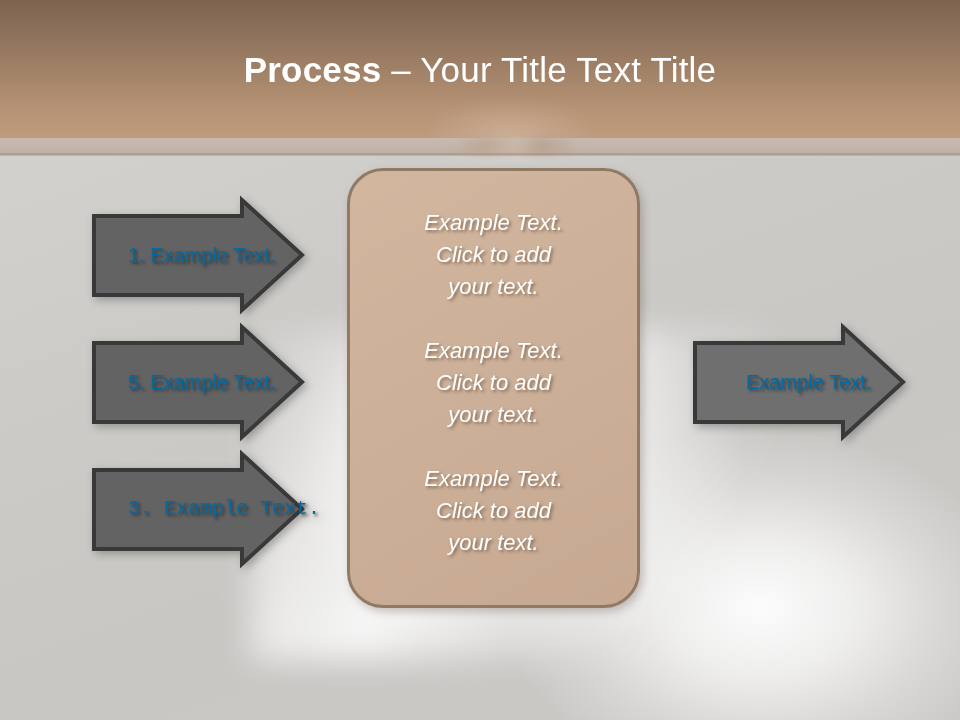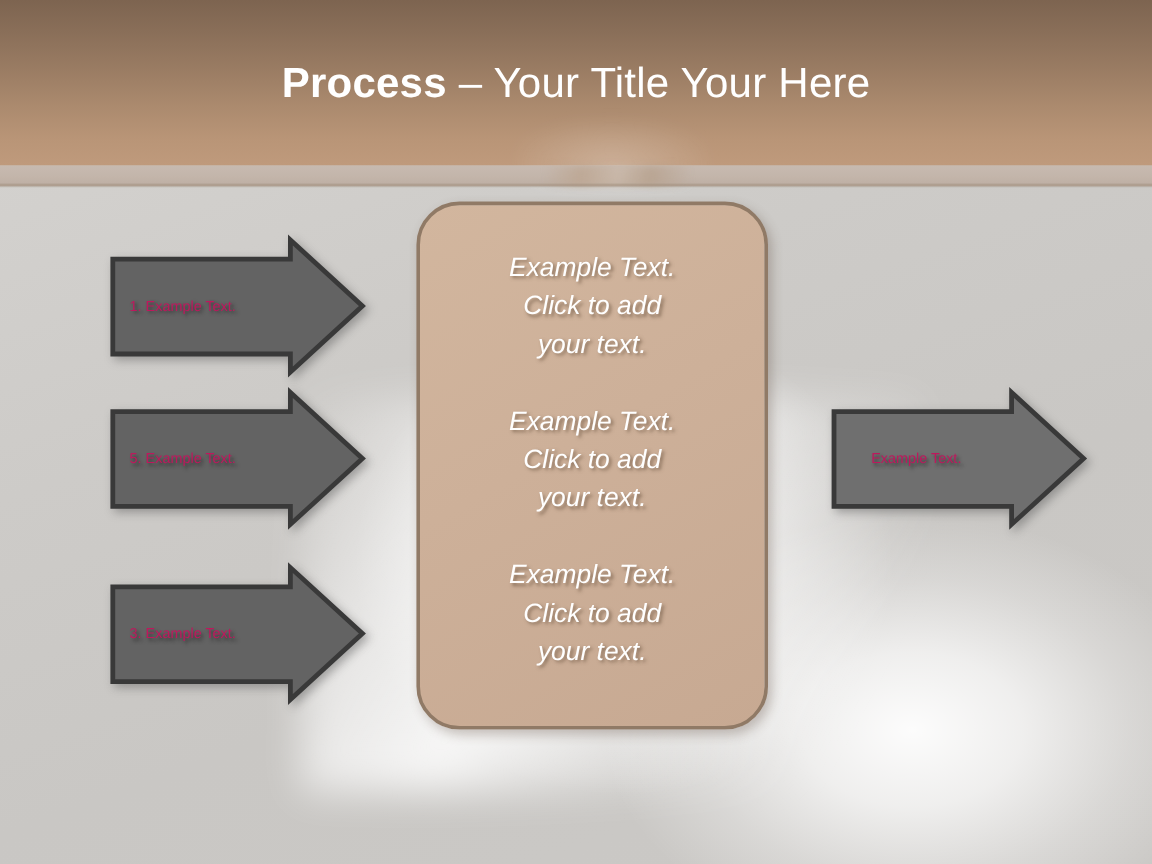--- a/index.html
+++ b/index.html
@@ -137,51 +137,52 @@
   .cb-spacer { height: 32px; }
 
   
   .arrow {
     position: absolute;
     filter: drop-shadow(3px 3px 4px rgba(80,80,80,0.45));
   }
   .arrow svg { display: block; overflow: visible; }
   .arrow-label {
     position: absolute;
-    color: #be185d;
-    font-size: 12px;
+    color: #0369a1;
+    font-size: 20px;
     line-height: 20px;
     white-space: nowrap;
     text-shadow: 2px 2px 3px rgba(40,40,40,0.75);
     pointer-events: none;
+    margin-left: 20px;
   }
 
   #arrow-1 { left: 92px;  top: 198px; }
   #arrow-2 { left: 92px;  top: 325px; }
-  #arrow-3 { left: 92px;  top: 471px; }
+  #arrow-3 { left: 92px;  top: 452px; font-family: Liberation Mono, monospace; }
   #arrow-4 { left: 693px; top: 325px; }
 
   #arrow-1 .arrow-label { left: 16px; top: 47px; }
   #arrow-2 .arrow-label { left: 16px; top: 47px; }
   #arrow-3 .arrow-label { left: 16px; top: 47px; }
   #arrow-4 .arrow-label { left: 33px; top: 47px; }
 </style>
 </head>
 <body>
 
 <div class="slide">
 
   <div class="bg-base"></div>
   <div class="bg-diag-sheen"></div>
 
   <div class="header-fix"></div>
   <div class="header-ghost"></div>
 
   <div class="title">
-    <span class="t-strong">Process</span><span class="t-rest"> – Your Title Your Here</span>
+    <span class="t-strong">Process</span><span class="t-rest"> – Your Title Text Title</span>
   </div>
 
   <div class="strip"></div>
   <div class="strip-fig"></div>
   <div class="strip-edge"></div>
 
   <div class="center-box">
     <div class="cb-block">Example Text.
 Click  to add
 your text.</div>

